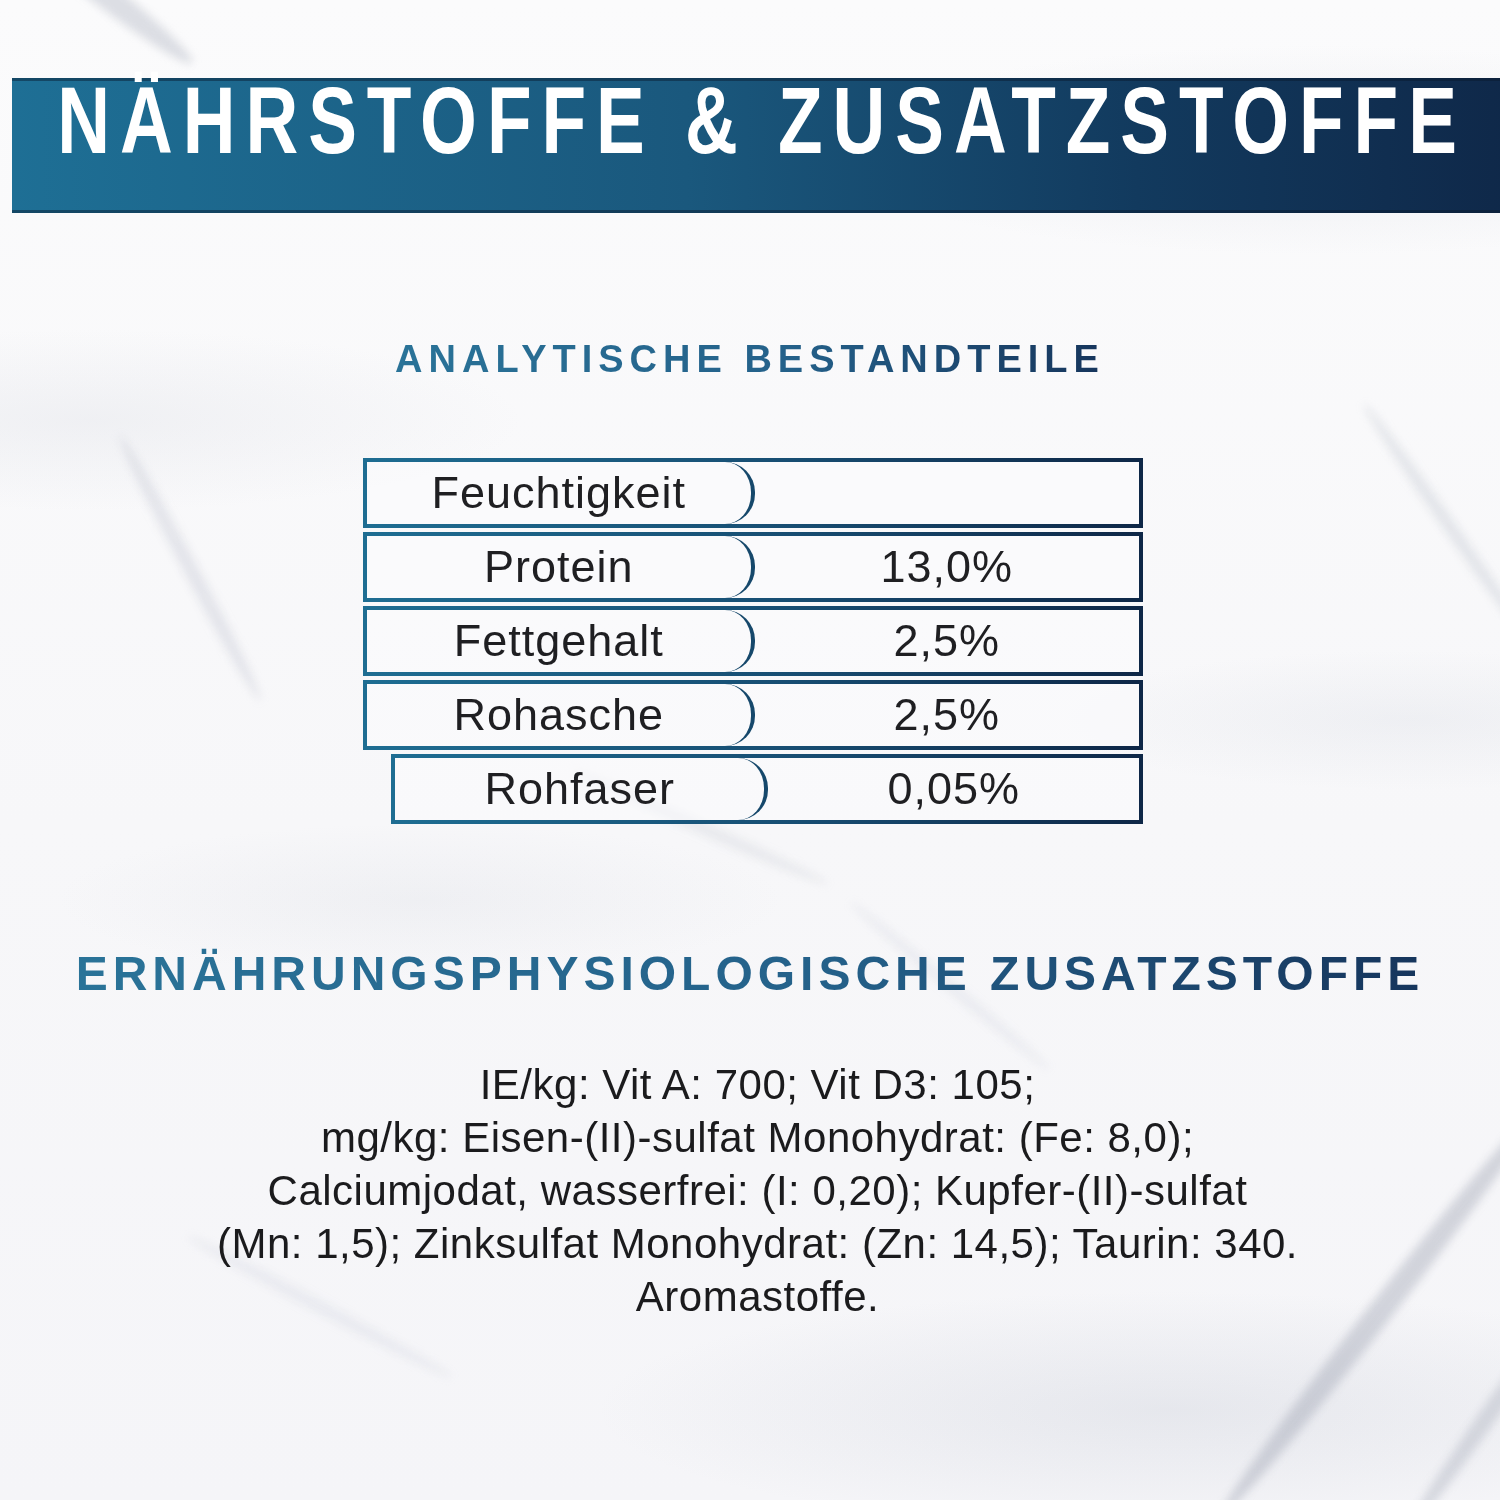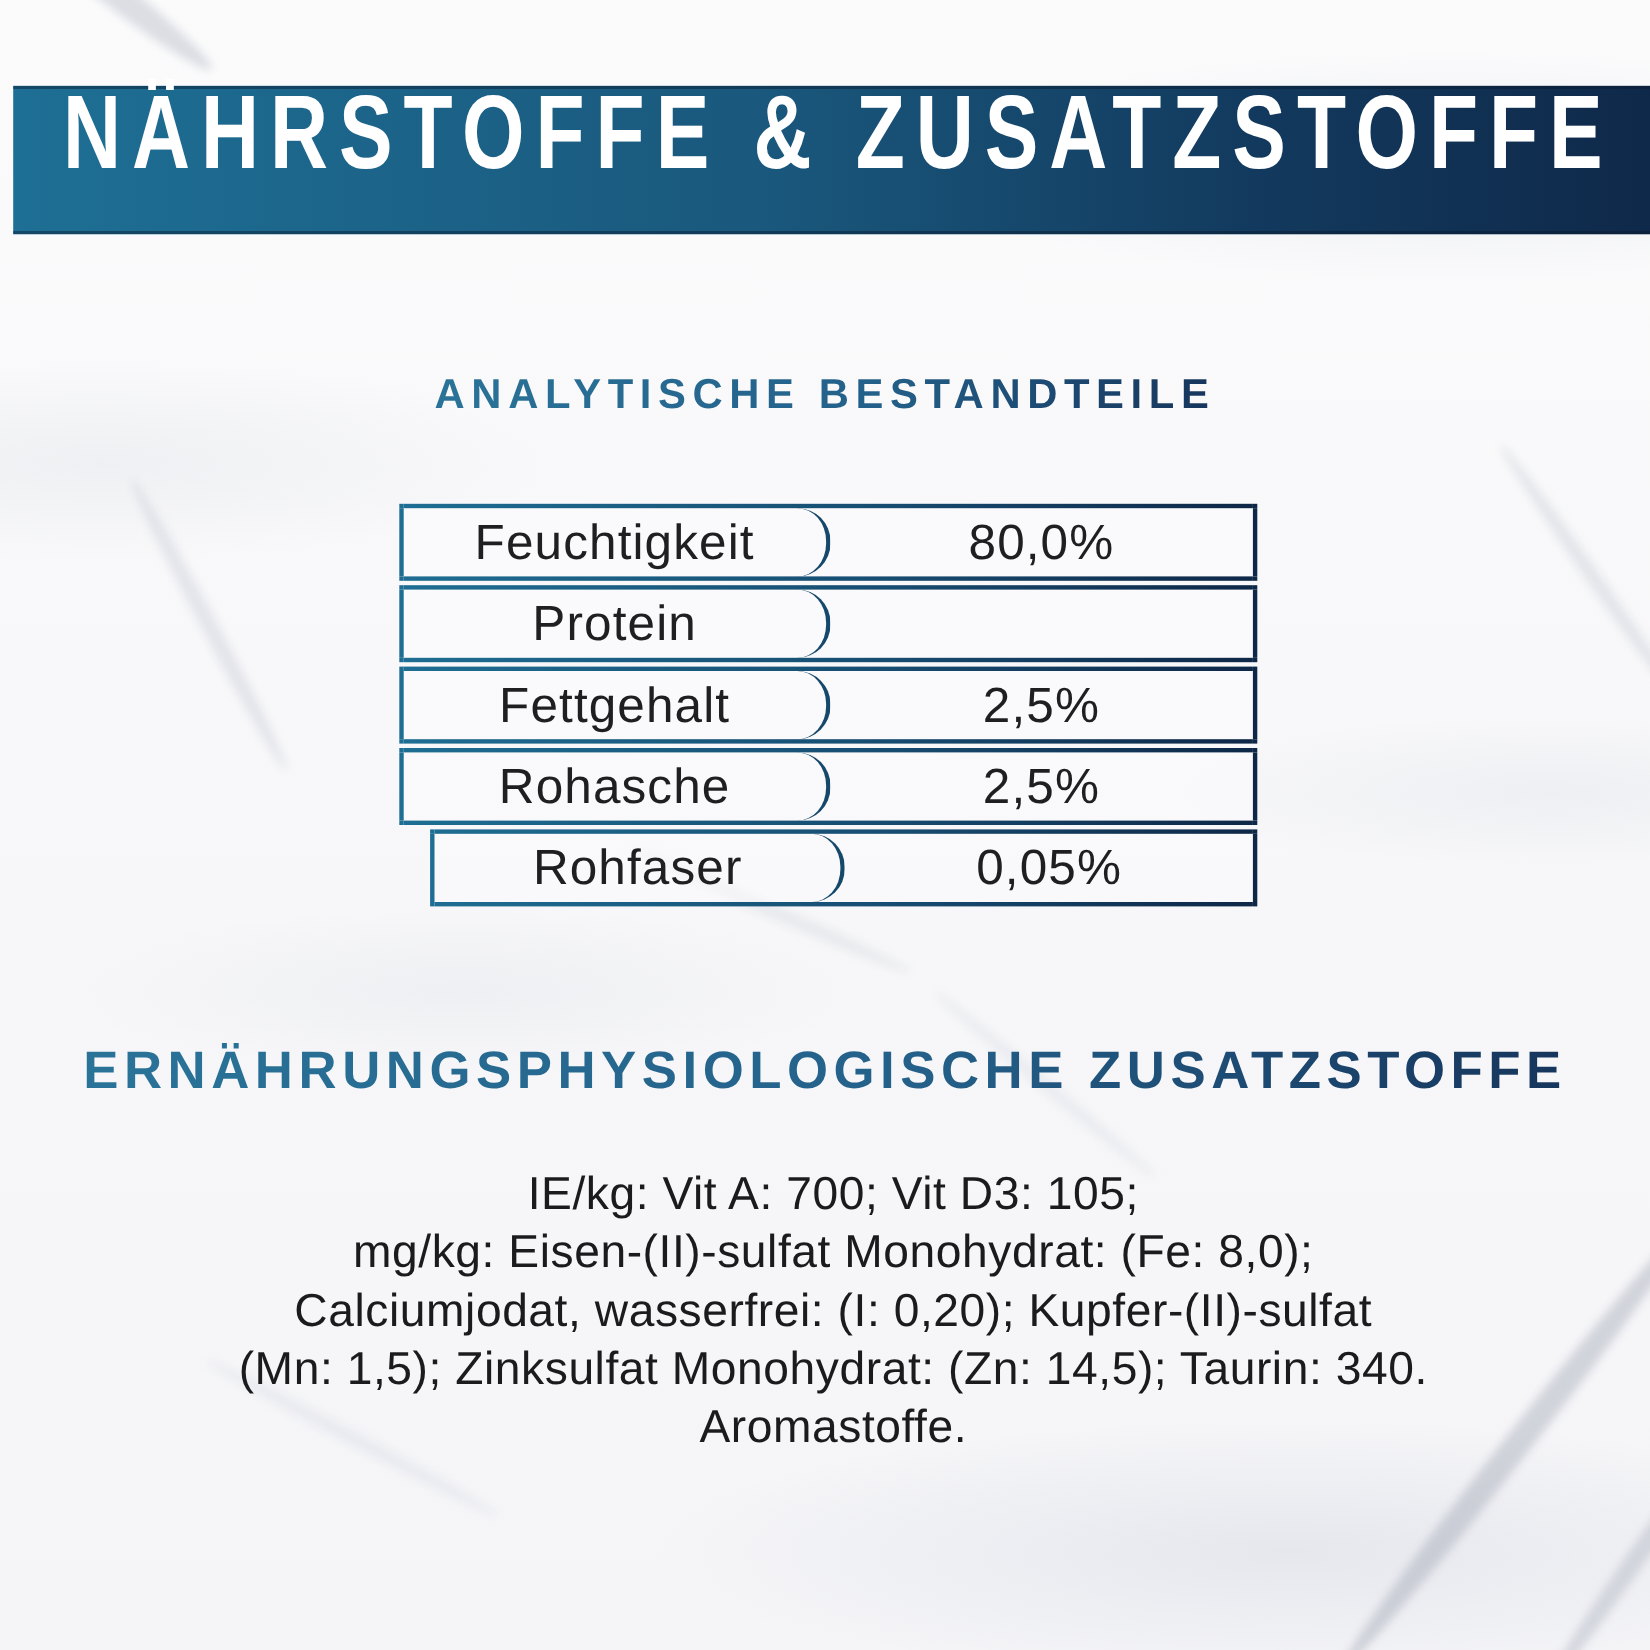--- a/index.html
+++ b/index.html
@@ -141,24 +141,24 @@
     <div class="banner-title">NÄHRSTOFFE &amp; ZUSATZSTOFFE</div>
   </div>
 
   <div class="section-heading h-analytical">
     <span class="heading-grad">ANALYTISCHE BESTANDTEILE</span>
   </div>
 
   <div class="nutrient-table">
     <div class="trow">
       <div class="tcell tlabel">Feuchtigkeit</div>
-      <div class="tcell tvalue">80,0%</div>
     </div>
     <div class="trow">
       <div class="tcell tlabel">Protein</div>
+      <div class="tcell tvalue">13,0%</div>
     </div>
     <div class="trow">
       <div class="tcell tlabel">Fettgehalt</div>
       <div class="tcell tvalue">2,5%</div>
     </div>
     <div class="trow">
       <div class="tcell tlabel">Rohasche</div>
       <div class="tcell tvalue">2,5%</div>
     </div>
     <div class="trow">

